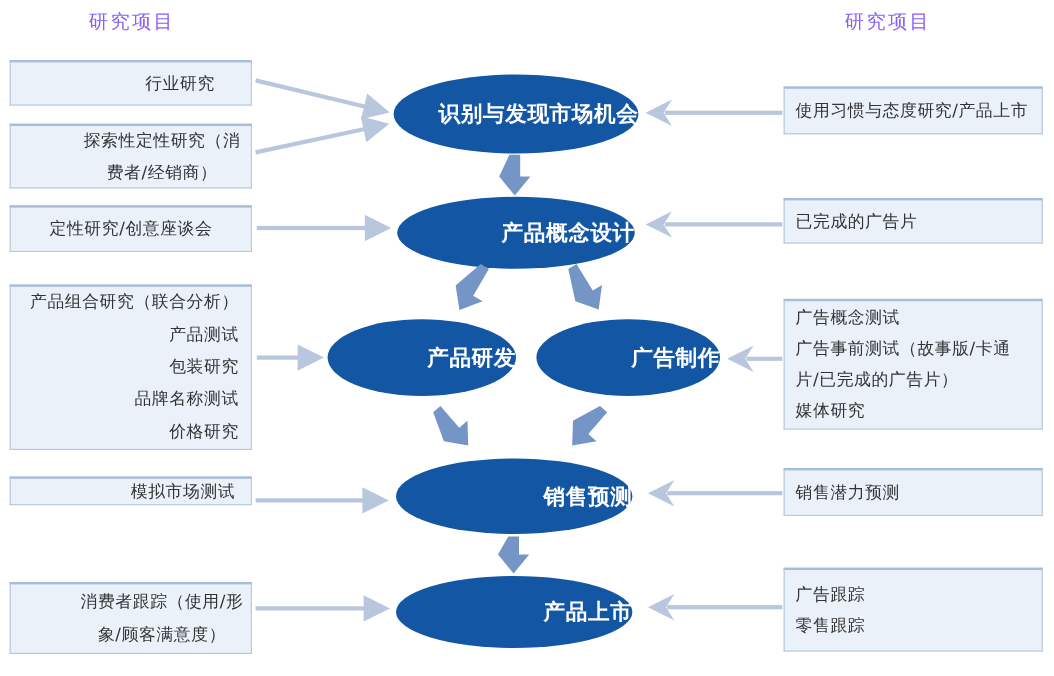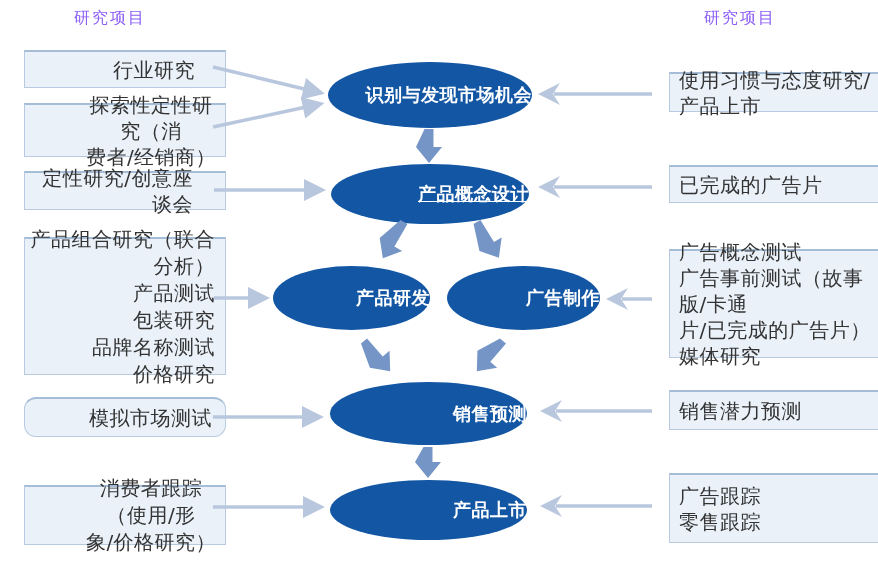--- a/index.html
+++ b/index.html
@@ -14,21 +14,21 @@
   }
   .hdr{
     position:absolute;top:8px;width:160px;text-align:center;
     font-size:16px;letter-spacing:2px;color:#8b5cf6;
   }
   .hdr-left{left:30px;} .hdr-right{left:660px;}
   .box{
     position:absolute;box-sizing:border-box;background:var(--box-fill);
     border:1px solid var(--box-border);border-top:2px solid var(--box-border-top);
     display:flex;flex-direction:column;justify-content:center;
-    font-size:20px;letter-spacing:0.5px;line-height:26px;color:var(--text);margin-left:16px;
+    font-size:14px;letter-spacing:0.5px;line-height:26px;color:var(--text);
   }
   .box span{white-space:pre-line;display:block;width:100%;box-sizing:border-box;}
   .lbox{left:8px;width:202px;}
   .rbox{left:653px;width:216px;}
   .ta-right span{text-align:right;}
   .ta-center span{text-align:center;padding-left:56px;padding-right:4px;}
   .rbox span{text-align:left;padding-left:9px;padding-right:2px;}
   .ellipse{
     position:absolute;background:var(--ellipse-fill);border-radius:50%;
     display:flex;align-items:center;justify-content:flex-end;
@@ -56,26 +56,26 @@
   <div class="box lbox ta-right" style="top:171px;height:39px;">
     <span style="padding-right:32px;">定性研究/创意座谈会</span>
   </div>
   <div class="box lbox ta-right" style="top:237px;height:138px;line-height:27px;">
     <span style="padding-right:10px;">产品组合研究（联合分析）
 产品测试
 包装研究
 品牌名称测试
 价格研究</span>
   </div>
-  <div class="box lbox ta-right" style="top:397px;height:40px;border-radius:12px;">
+  <div class="box lbox ta-right" style="top:397px;height:24px;">
     <span style="padding-right:13px;">模拟市场测试</span>
   </div>
   <div class="box lbox ta-center" style="top:485px;height:60px;line-height:27px;">
     <span>消费者跟踪（使用/形
-象/价格研究）</span>
+象/顾客满意度）</span>
   </div>
 
   <div class="box rbox" style="top:72px;height:40px;">
     <span>使用习惯与态度研究/产品上市</span>
   </div>
   <div class="box rbox" style="top:165px;height:38px;">
     <span>已完成的广告片</span>
   </div>
   <div class="box rbox" style="top:249px;height:109px;">
     <span>广告概念测试
@@ -87,21 +87,21 @@
     <span>广告跟踪
 零售跟踪</span>
   </div>
   <div class="box rbox" style="top:390px;height:40px;">
     <span>销售潜力预测</span>
   </div>
 
   <div class="ellipse" style="left:328px;top:62px;width:204px;height:66px;">
     <span>识别与发现市场机会</span>
   </div>
-  <div class="ellipse" style="left:331px;top:164px;width:198px;height:60px;text-decoration:underline;">
+  <div class="ellipse" style="left:331px;top:164px;width:198px;height:60px;">
     <span>产品概念设计</span>
   </div>
   <div class="ellipse" style="left:273px;top:266px;width:157px;height:64px;">
     <span>产品研发</span>
   </div>
   <div class="ellipse" style="left:447px;top:266px;width:153px;height:64px;">
     <span>广告制作</span>
   </div>
   <div class="ellipse" style="left:330px;top:382px;width:197px;height:63px;">
     <span>销售预测</span>

